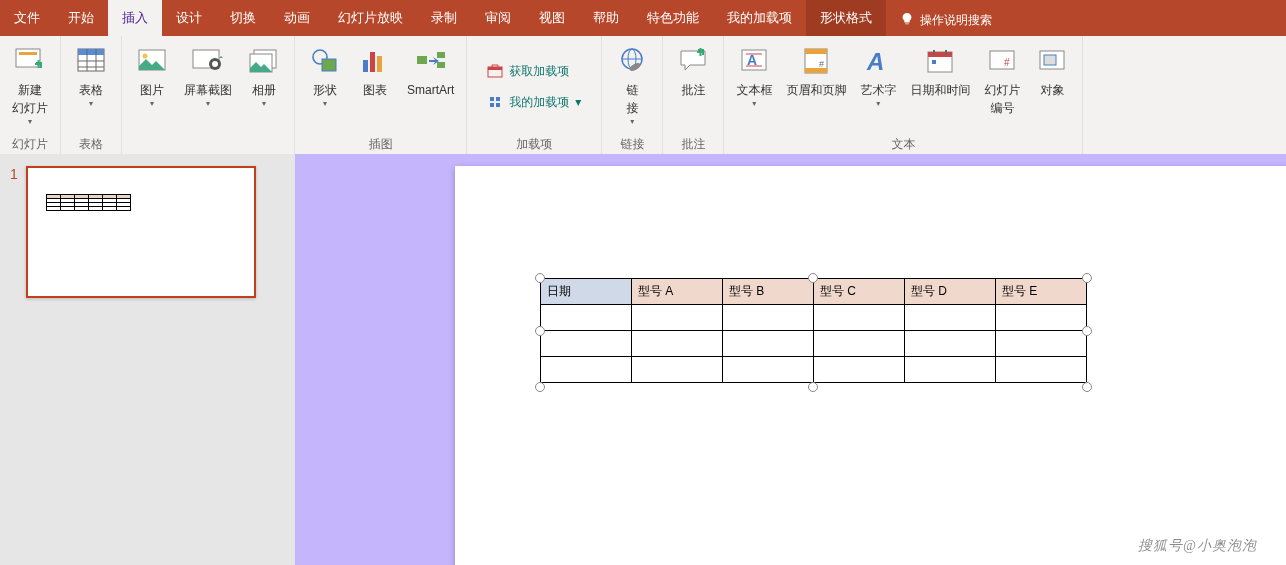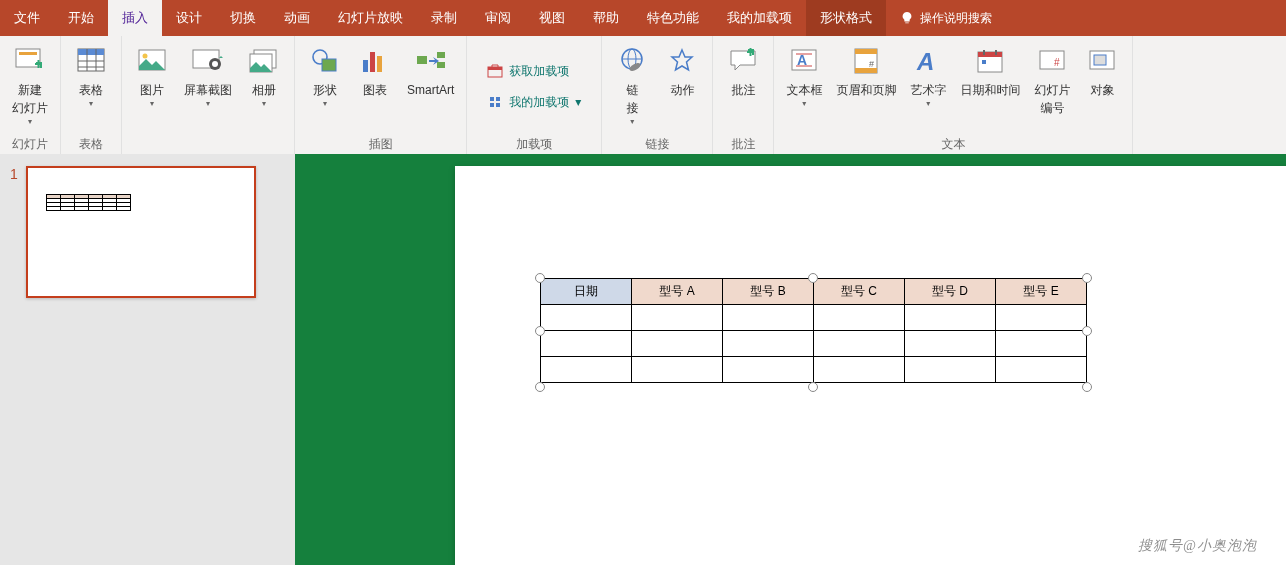--- a/index.html
+++ b/index.html
@@ -1,42 +1,42 @@
 <!DOCTYPE html>
 <html><head>
 <meta charset="utf-8">
 <style>
 * { box-sizing: border-box; margin: 0; padding: 0; }
 body { font-family: "Microsoft YaHei", "Segoe UI", sans-serif; font-size: 12px; background: #e6e6e6; overflow: hidden; width: 1286px; height: 565px; position: relative; }
 .tabs { background: #b7472a; height: 36px; display: flex; align-items: stretch; color: #fff; }
 .tab { padding: 0 14px; display: flex; align-items: center; cursor: pointer; font-size: 13px; }
 .tab.active { background: #f3f2f1; color: #4c1d95; }
 .tab.shape-format { background: #9e3b20; }
-.tab-search { display: flex; align-items: center; padding: 2px 14px; gap: 6px; }
+.tab-search { display: flex; padding: 12px 14px; gap: 6px; }
 .lightbulb { width: 14px; height: 14px; }
 .ribbon { background: #f3f2f1; height: 122px; display: flex; border-bottom: 1px solid #d4d4d4; }
 .group { display: flex; flex-direction: column; padding: 4px 6px 0 6px; border-right: 1px solid #e1e1e1; }
 .group-items { display: flex; flex: 1; gap: 2px; }
 .group-label { text-align: center; font-size: 12px; color: #666; padding: 3px 0 4px 0; }
 .big-btn { display: flex; flex-direction: column; align-items: center; justify-content: flex-start; padding: 4px 6px; cursor: pointer; min-width: 48px; }
 .big-btn .icon-wrap { width: 34px; height: 34px; display: flex; align-items: center; justify-content: center; margin-bottom: 3px; }
 .big-btn .btn-label { text-align: center; font-size: 12px; color: #333; line-height: 18px; }
 .big-btn .dropdown-arrow { font-size: 8px; color: #666; }
 .vert-group { display: flex; flex-direction: column; justify-content: center; gap: 8px; padding: 6px 10px; }
 .small-btn { display: flex; align-items: center; gap: 6px; cursor: pointer; font-size: 12px; color: #0f766e; padding: 3px 4px; }
 .sm-icon { width: 16px; height: 16px; }
 .workspace { position: absolute; top: 154px; left: 0; right: 0; bottom: 0; display: flex; }
 .slide-panel { width: 295px; background: #e6e6e6; padding: 12px 10px; }
 .thumb-wrap { display: flex; gap: 8px; }
 .thumb-num { font-size: 14px; color: #b7472a; }
 .thumb { width: 230px; height: 132px; background: #fff; border: 2px solid #c43e1c; box-shadow: 0 1px 3px rgba(0,0,0,0.2); position: relative; }
 .mini-table { position: absolute; top: 26px; left: 18px; border-collapse: collapse; }
 .mini-table td { border: 1px solid #000; width: 14px; height: 4px; background: #fff; }
 .mini-table tr:first-child td { background: #e8d5c8; }
-.canvas { flex: 1; background: #15803d; position: relative; text-align: center; }
+.canvas { flex: 1; background: #c4b5fd; position: relative; }
 .slide { position: absolute; top: 12px; left: 160px; width: 1000px; height: 560px; background: #fff; box-shadow: 0 2px 6px rgba(0,0,0,0.25); }
 .data-table { position: absolute; top: 112px; left: 85px; border-collapse: collapse; }
 .data-table td { border: 1px solid #000; width: 91px; height: 26px; padding: 2px 6px; font-size: 12px; vertical-align: middle; }
 .data-table tr:first-child td { font-size: 12px; }
 .data-table tr:first-child td:first-child { background: #cfd9e8; }
 .data-table tr:first-child td:not(:first-child) { background: #f0d9cc; }
 .sel-handle { position: absolute; width: 10px; height: 10px; border: 1px solid #888; background: #fff; border-radius: 50%; }
 .watermark { position: absolute; right: 29px; bottom: 10px; font-size: 14px; color: rgba(0,0,0,0.45); font-style: italic; font-family: "SimSun", serif; letter-spacing: 1px; }
 svg { display: block; }
 </style>
@@ -213,28 +213,20 @@
               <circle cx="15" cy="12" r="10" fill="none" stroke="#4a7dc9" stroke-width="1.5"></circle>
               <ellipse cx="15" cy="12" rx="4" ry="10" fill="none" stroke="#4a7dc9"></ellipse>
               <line x1="5" y1="12" x2="25" y2="12" stroke="#4a7dc9"></line>
               <ellipse cx="18" cy="20" rx="6" ry="3" fill="#888" transform="rotate(-30 18 20)"></ellipse>
             </svg>
           </div>
         <div class="btn-label" style="white-space:pre">链
 接</div>
         <span class="dropdown-arrow">▾</span>
       </div>
-      <div class="big-btn">
-        <div class="icon-wrap">
-            <svg width="28" height="26" viewBox="0 0 28 26">
-              <path d="M14 2l3 7h7l-5.5 5 2 8L14 18l-6.5 4 2-8L4 9h7z" fill="none" stroke="#4a7dc9" stroke-width="1.5"></path>
-            </svg>
-          </div>
-        <div class="btn-label">动作</div>
-      </div>
     </div>
     <div class="group-label">链接</div>
   </div>
 
   <div class="group">
     <div class="group-items">
       <div class="big-btn">
         <div class="icon-wrap">
             <svg width="30" height="26" viewBox="0 0 30 26">
               <path d="M3 3h24v14H12l-5 5v-5H3z" fill="#fff" stroke="#888"></path>

